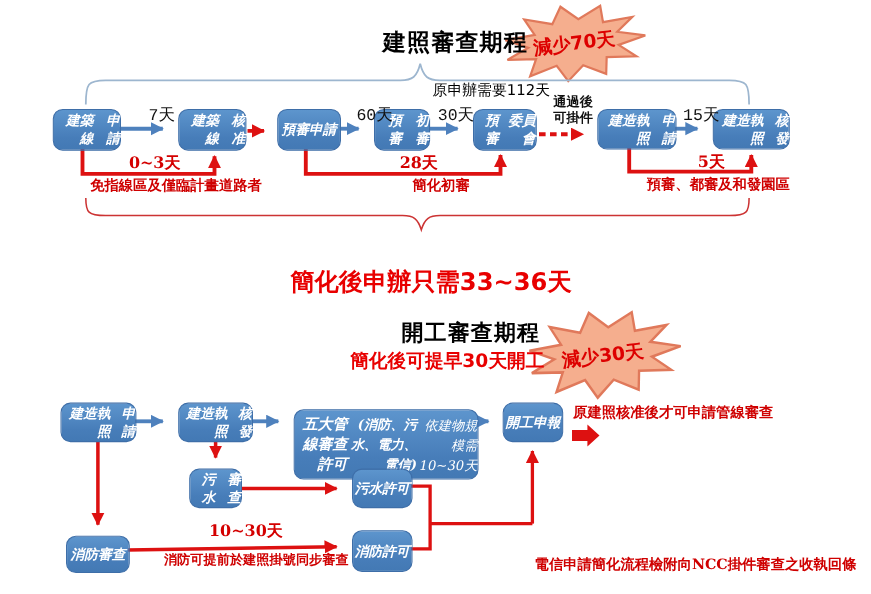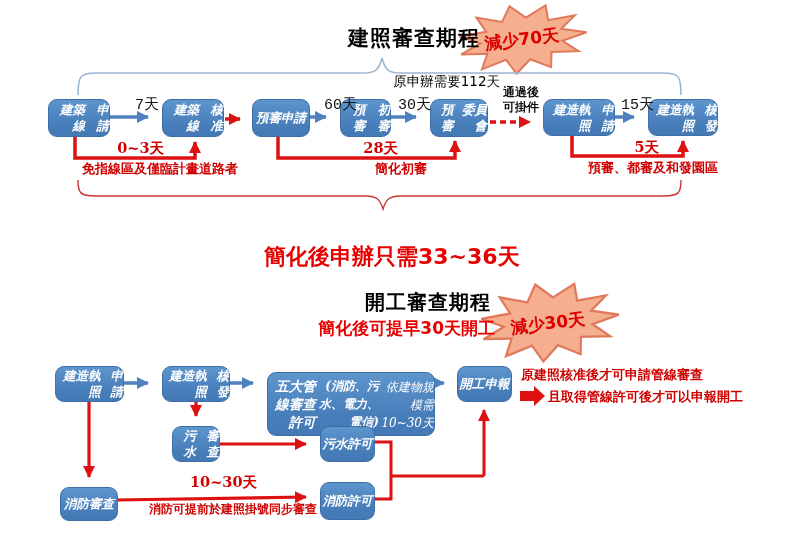--- a/index.html
+++ b/index.html
@@ -170,15 +170,15 @@
   </div>
   <div class="box" style="left:320px;top:482px;width:53px;height:36px;">
     <span>消防</span>
     <span>許可</span>
   </div>
 
   <div class="lbl red-day c" style="left:177px;top:473px;width:80px;">10~30天</div>
   <div class="lbl red-note small c" style="left:122px;top:501px;width:195px;">消防可提前於建照掛號同步審查</div>
 
   <div class="lbl red-note" style="left:521px;top:366px;">原建照核准後才可申請管線審查</div>
-  <div class="lbl red-note" style="left:548px;top:388px;">且取得管線許可後才可以申報開工</div>
+  <div class="lbl red-note" style="left:486px;top:504px;">電信申請簡化流程檢附向NCC掛件審查之收執回條</div>
 
 </div>
 
 </body></html>

